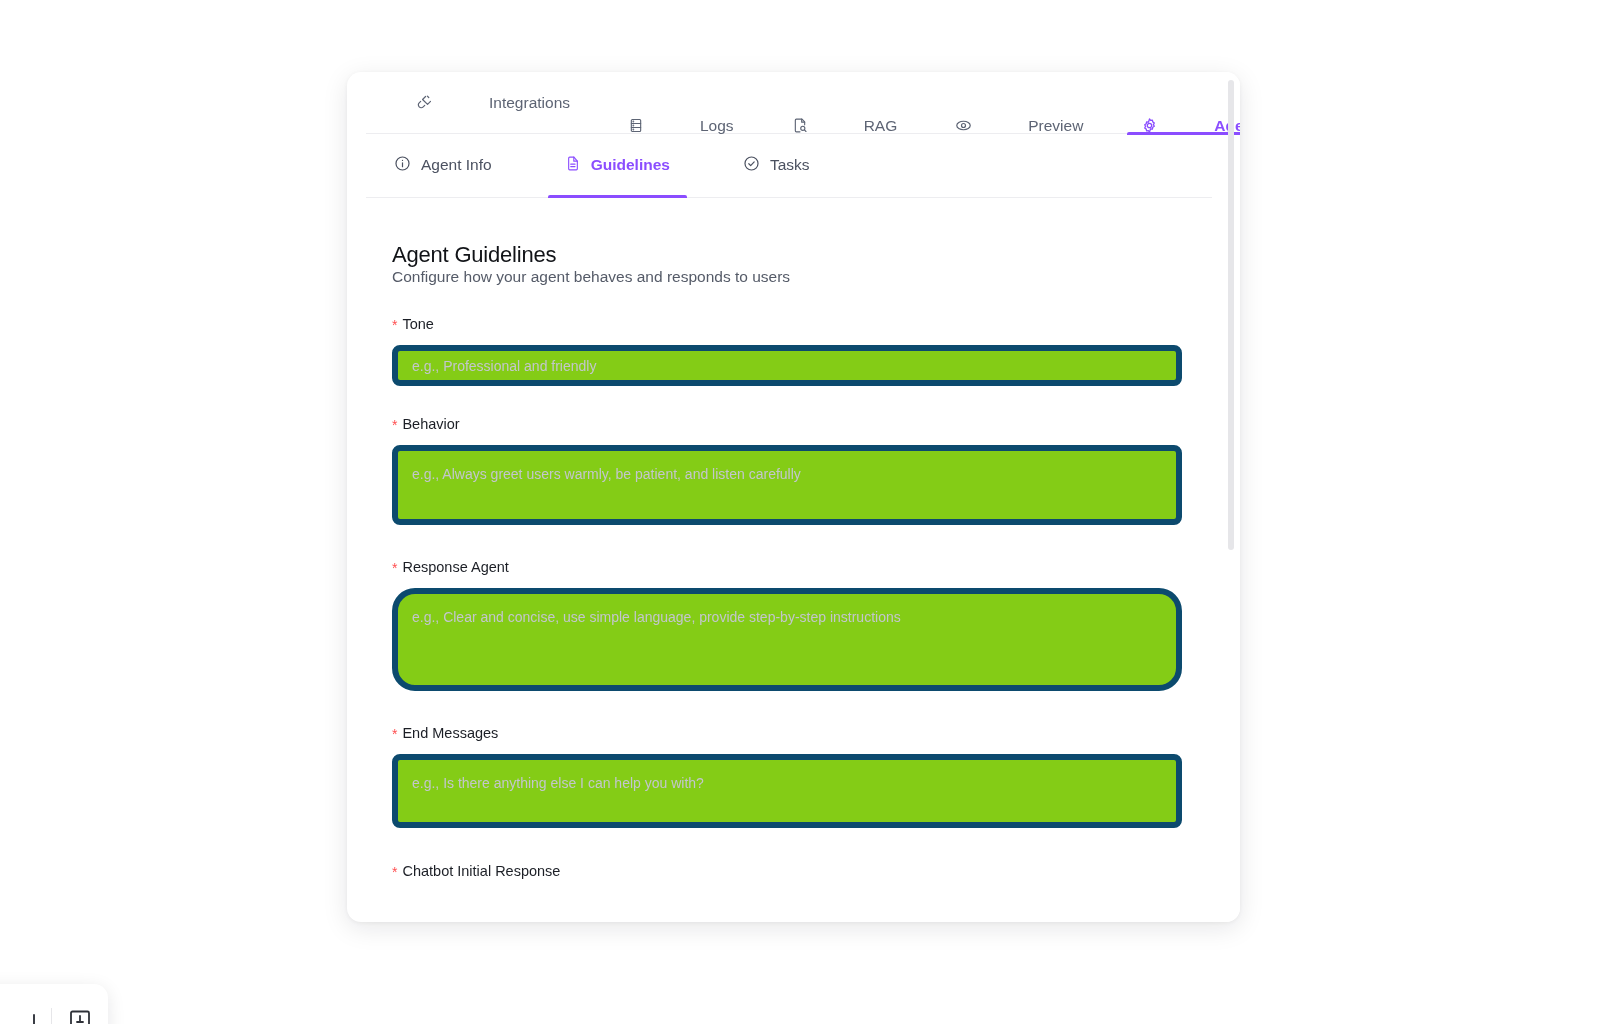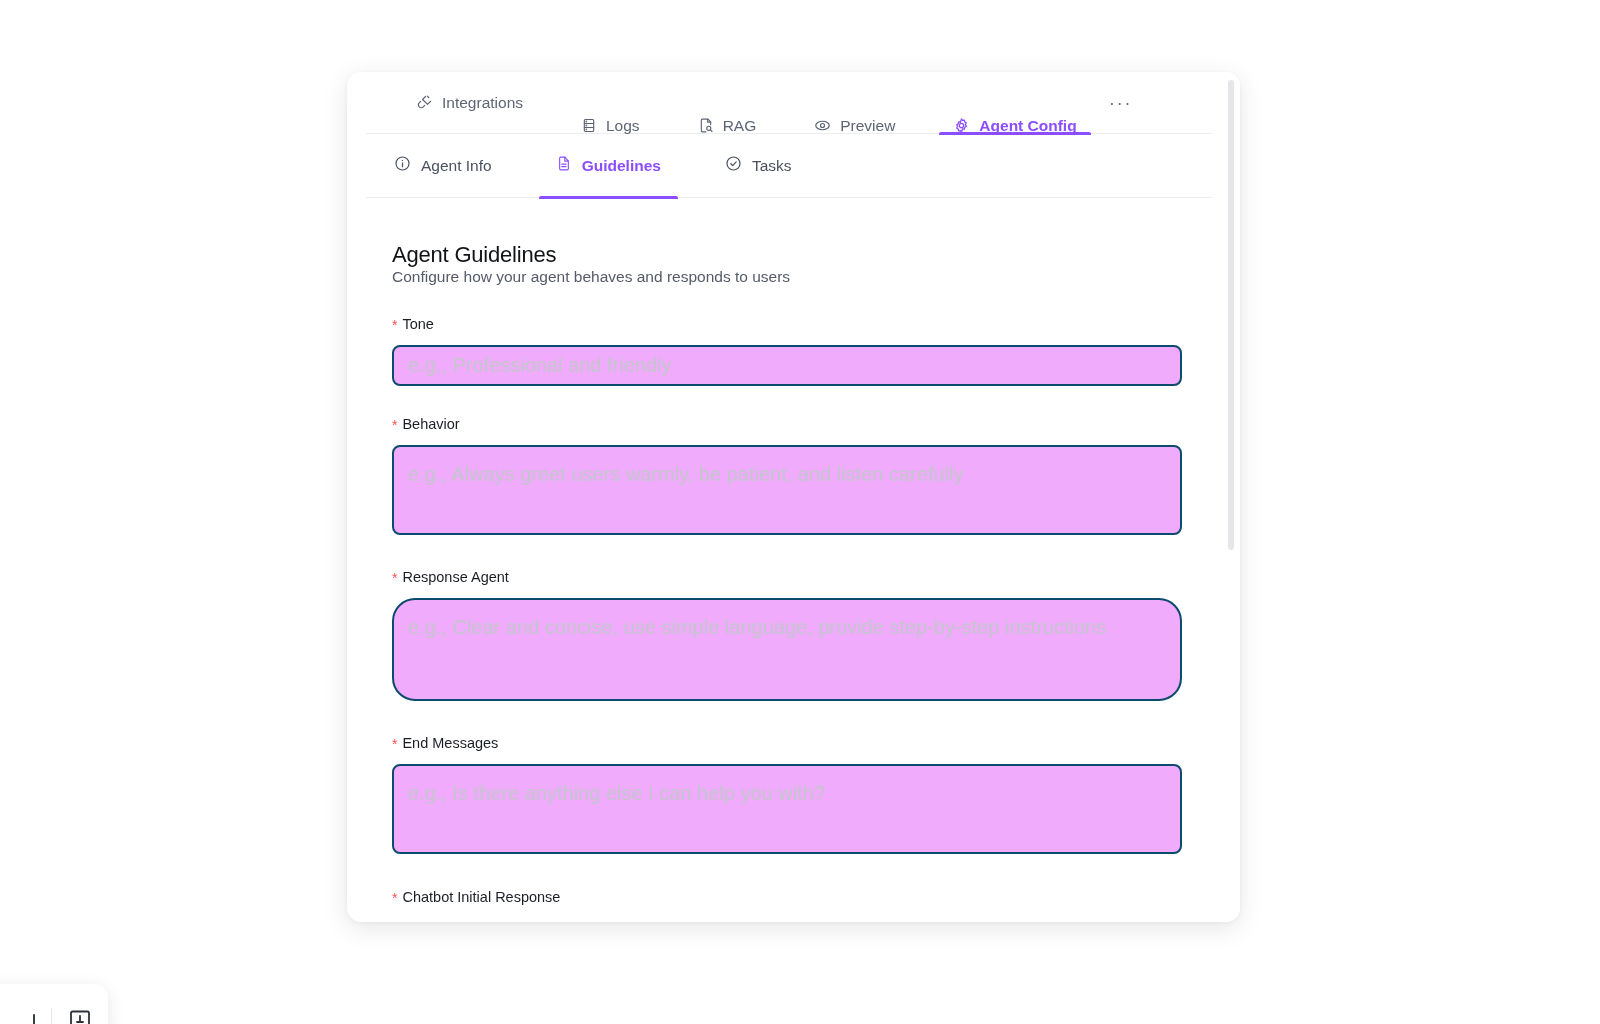--- a/index.html
+++ b/index.html
@@ -64,21 +64,21 @@
     gap: 9px;
     height: 62px;
     position: relative;
     color: #5d6474;
     font-size: 15.5px;
     cursor: pointer;
     white-space: nowrap;
   }
   .tab + .tab { margin-left: 58px; align-items: flex-end; }
 
-  .tab .label { line-height: 1; }
+  .tab .label { line-height: 1; margin-left: 47px; }
 
   .tab.active { color: #8b4dff; font-weight: bold; }
   .tab.active .underline {
     position: absolute;
     left: -14px;
     right: -14px;
     bottom: -1px;
     height: 3px;
     background: #8b4dff;
     border-radius: 2px 2px 0 0;
@@ -96,23 +96,24 @@
     padding: 4px 6px;
     user-select: none;
   }
 
   
   .subtabbar {
     position: relative;
     height: 64px;
     border-bottom: 1px solid #ededf0;
     display: flex;
-    align-items: center;
+    align-items: flex-end;
     padding-left: 4px;
     width: 846px;
+    gap: 9px;
   }
 
   .subtab {
     display: flex;
     align-items: center;
     gap: 10px;
     height: 64px;
     position: relative;
     color: #4b5160;
     font-size: 15.5px;
@@ -162,39 +163,39 @@
   }
   .req {
     color: #ff4d4f;
     font-size: 14px;
     line-height: 18px;
   }
 
   .text-input,
   .text-area {
     width: 100%;
-    border: 2px solid #0c4a6e;
+    border: 6px solid #0c4a6e;
     border-radius: 8px;
-    background: #f0abfc;
+    background: #84cc16;
     font-family: "Liberation Sans", sans-serif;
-    font-size: 20px;
+    font-size: 14px;
     color: #1c1f26;
     padding: 0 14px;
     outline: none;
   }
   .text-input { height: 41px; }
 
   .text-area {
     padding: 13px 14px;
     resize: none;
     line-height: 1.45;
   }
-  .text-area.h-behavior  { height: 90px; }
+  .text-area.h-behavior  { height: 80px; }
   .text-area.h-response  { height: 103px; border-radius: 23px; }
-  .text-area.h-end       { height: 90px; }
+  .text-area.h-end       { height: 74px; }
 
   .text-input::placeholder,
   .text-area::placeholder { color: #c3c6cd; }
 
   
   .field.clipped { margin-top: 31px; }
 
   
   .scrollbar-track {
     position: absolute;

